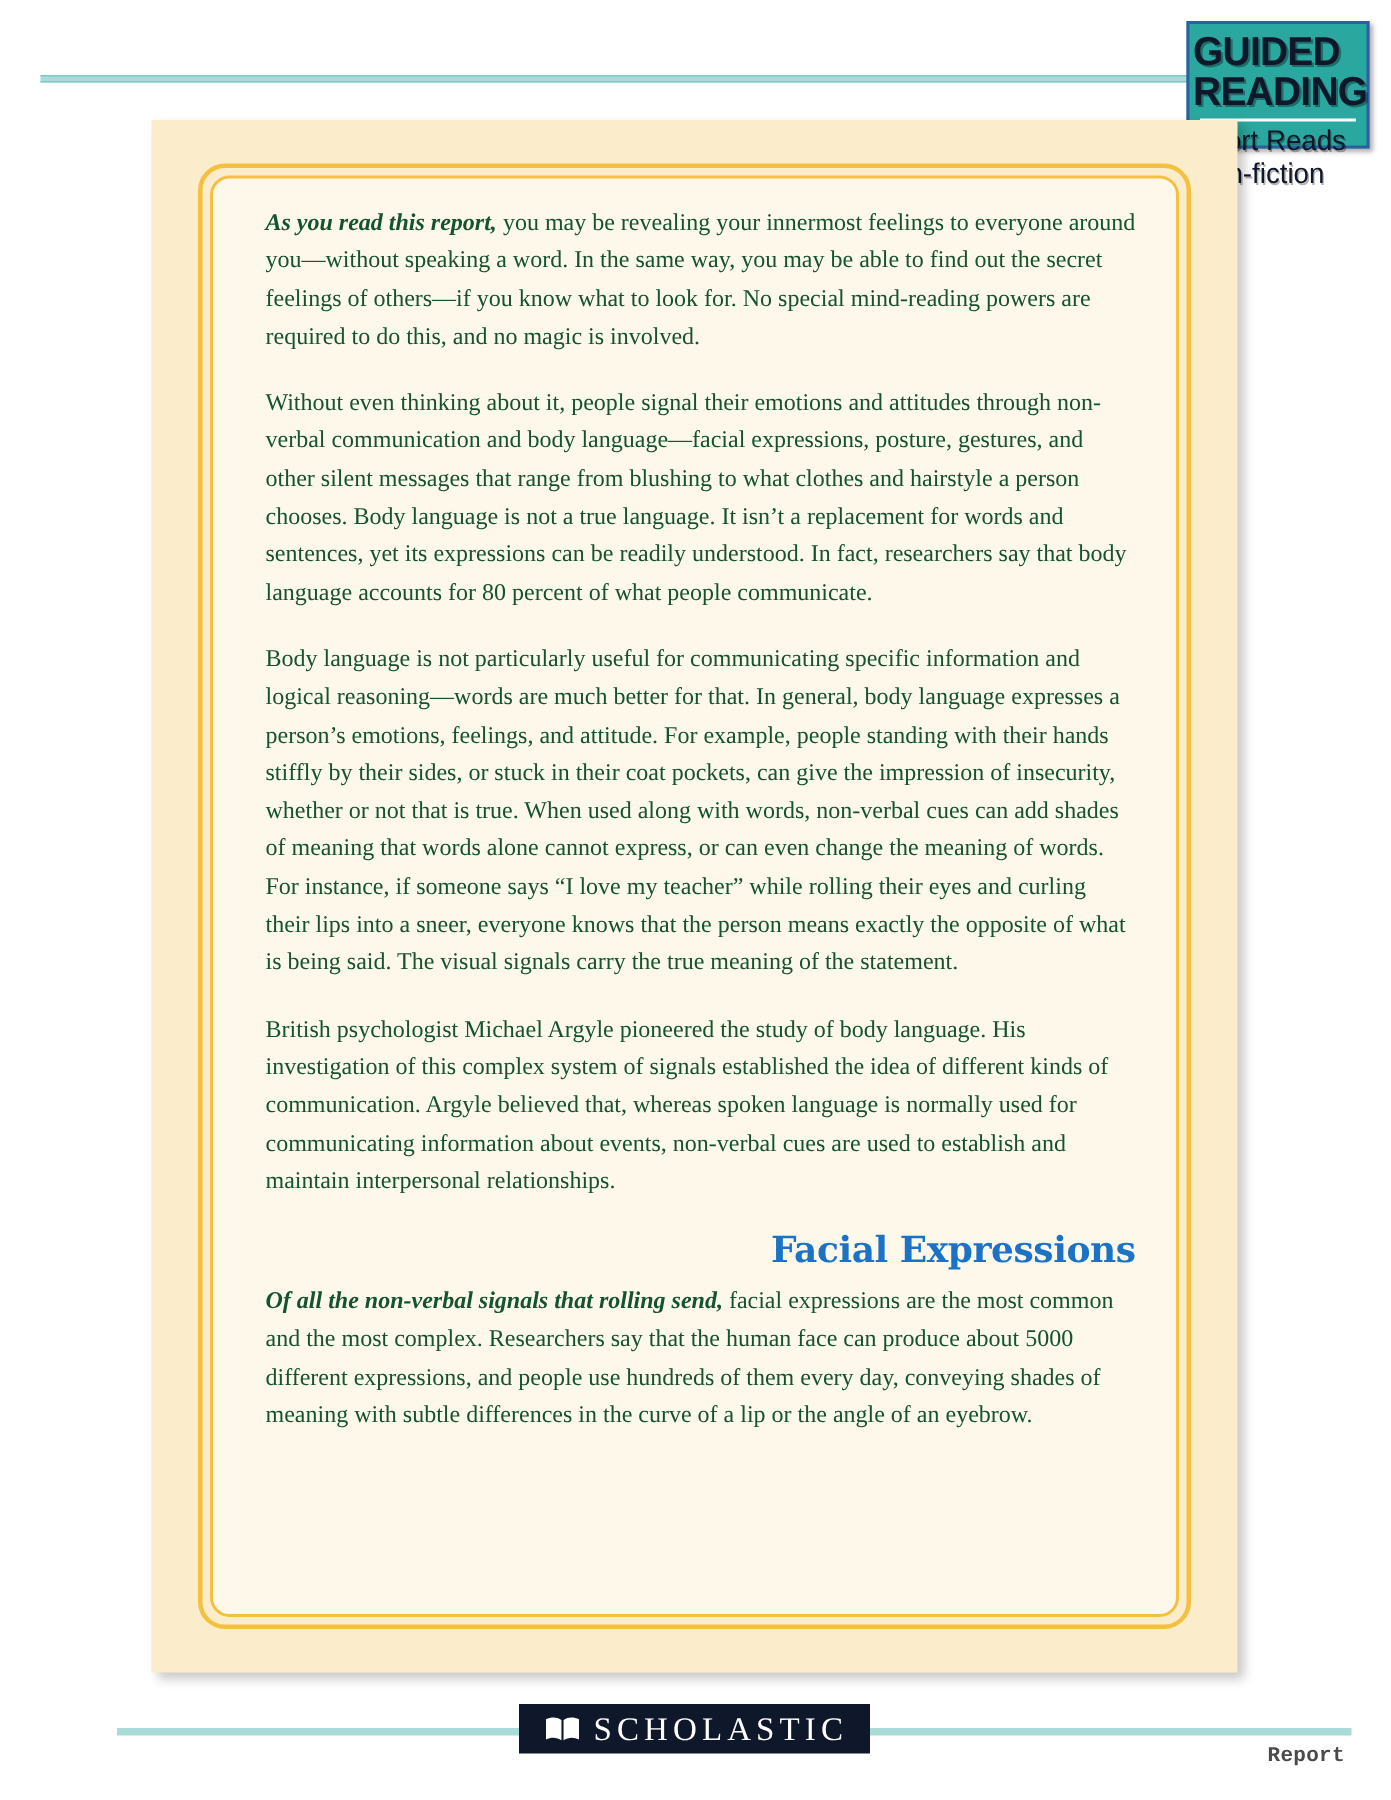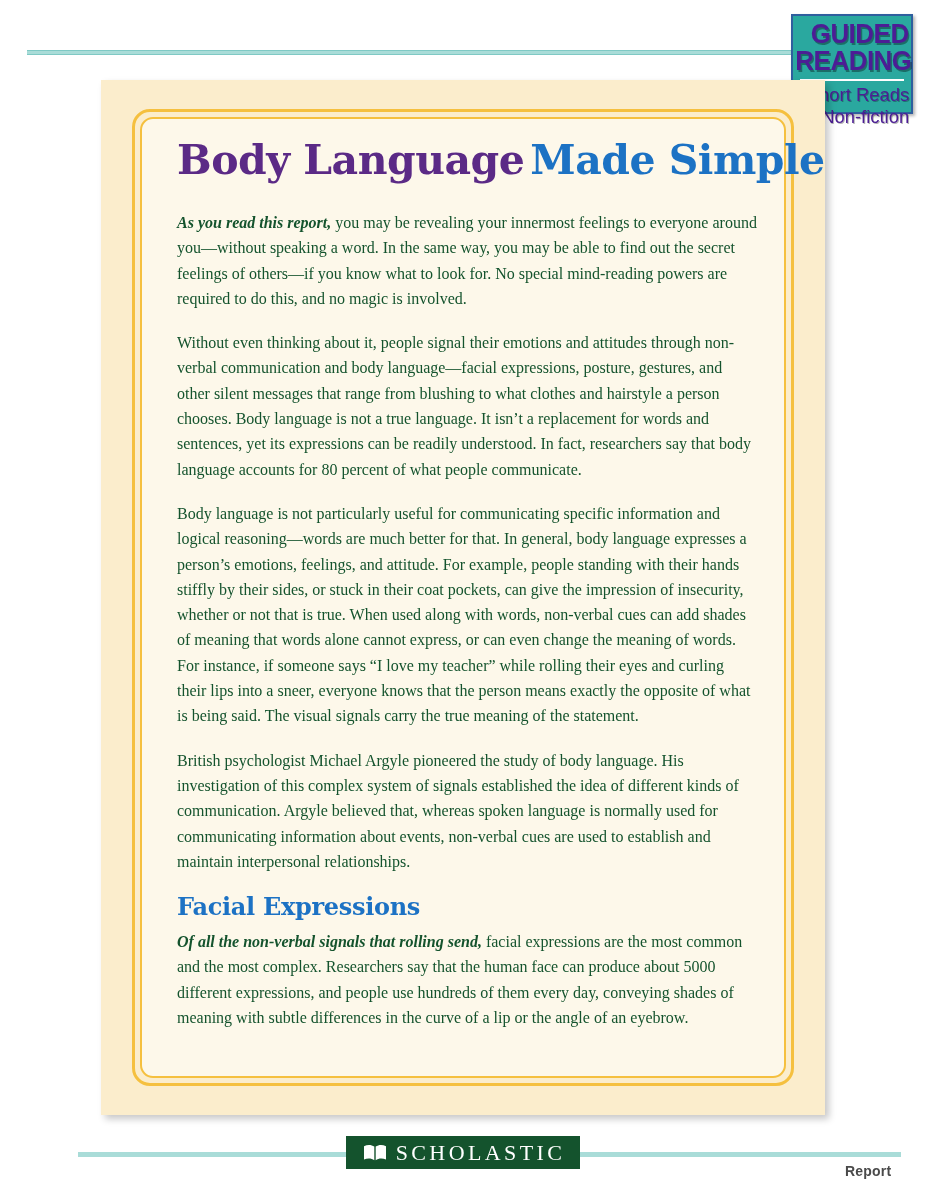--- a/index.html
+++ b/index.html
@@ -27,26 +27,26 @@
     border-bottom: 1px solid #7fc9c4;
     box-sizing: border-box;
   }
 
   
   .gr-badge {
     position: absolute;
     left: 791px;
     top: 14px;
     width: 122px;
-    height: 100px;
+    height: 85px;
     background: #2aa89f;
     border: 2px solid #2f5f9e;
     box-sizing: border-box;
-    text-align: right;
-    color: #4c1d95;
+    text-align: left;
+    color: #0f172a;
     font-family: "Liberation Sans", sans-serif;
     padding-top: 3px;
     box-shadow: 2px 2px 3px rgba(0,0,0,0.30);
   }
   .gr-badge .gr-line1,
   .gr-badge .gr-line2 {
     font-weight: bold;
     font-size: 27px;
     line-height: 27px;
     letter-spacing: -0.5px;
@@ -144,59 +144,60 @@
   }
 
   .subhead {
     font-family: "DejaVu Serif", "Liberation Serif", serif;
     font-size: 24px;
     line-height: 28px;
     font-weight: bold;
     color: #1c72c4;
     letter-spacing: -0.3px;
     margin: 4px 0 8px 0;
+    text-align: right;
   }
 
   
   .footer-rule {
     position: absolute;
     left: 78px;
     top: 1152px;
     width: 823px;
     height: 5px;
     background: #a9dcd8;
   }
   .scholastic-logo {
     position: absolute;
     left: 346px;
     top: 1136px;
     width: 234px;
     height: 33px;
-    background: #14532d;
+    background: #0f172a;
     display: flex;
     align-items: center;
     justify-content: center;
     gap: 9px;
     box-sizing: border-box;
     padding-left: 4px;
   }
   .book-icon { display: block; }
   .scholastic-word {
     color: #ffffff;
     font-family: "Liberation Serif", serif;
     font-size: 22px;
     letter-spacing: 3.4px;
     line-height: 22px;
     padding-right: 2px;
   }
   .report-label {
     position: absolute;
     left: 845px;
     top: 1163px;
-    font-family: Liberation Sans, sans-serif;
+    font-family: Liberation Mono, monospace;
     font-size: 14px;
     font-weight: bold;
     color: #4a4a4a;
     letter-spacing: 0.2px;
   }
 </style>
 </head>
 <body>
 
 <div class="top-rule"></div>
@@ -209,23 +210,20 @@
   <div class="gr-line4">Non-fiction</div>
 </div>
 
 <div class="panel">
   <div class="panel-border-outer"></div>
   <div class="panel-inner-fill"></div>
   <div class="panel-border-inner"></div>
 
   <div class="content">
 
-    <h1 class="doc-title">
-      <span class="t-purple">Body Language</span><span class="t-blue">Made Simple</span>
-    </h1>
 
     <p class="body-par">
       <span class="lead">As you read this report,</span><span> you may be revealing your innermost feelings to everyone around you—without speaking a word. In the same way, you may be able to find out the secret feelings of others—if you know what to look for. No special mind-reading powers are required to do this, and no magic is involved.</span>
     </p>
 
     <p class="body-par">
       <span>Without even thinking about it, people signal their emotions and attitudes through non-verbal communication and body language—facial expressions, posture, gestures, and other silent messages that range from blushing to what clothes and hairstyle a person chooses. Body language is not a true language. It isn’t a replacement for words and sentences, yet its expressions can be readily understood. In fact, researchers say that body language accounts for 80 percent of what people communicate.</span>
     </p>
 
     <p class="body-par">

